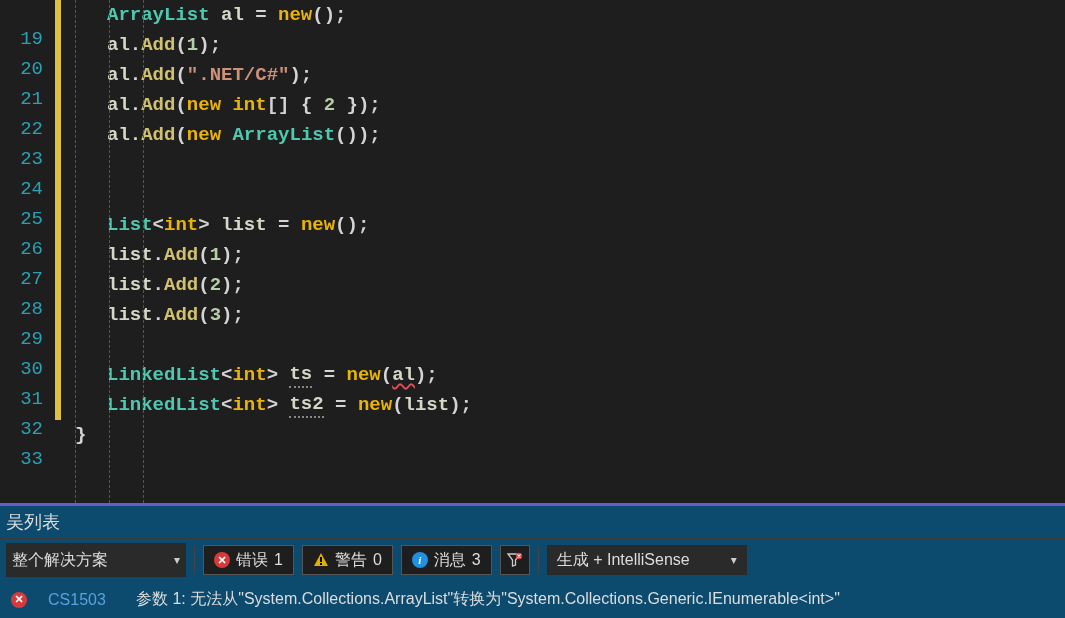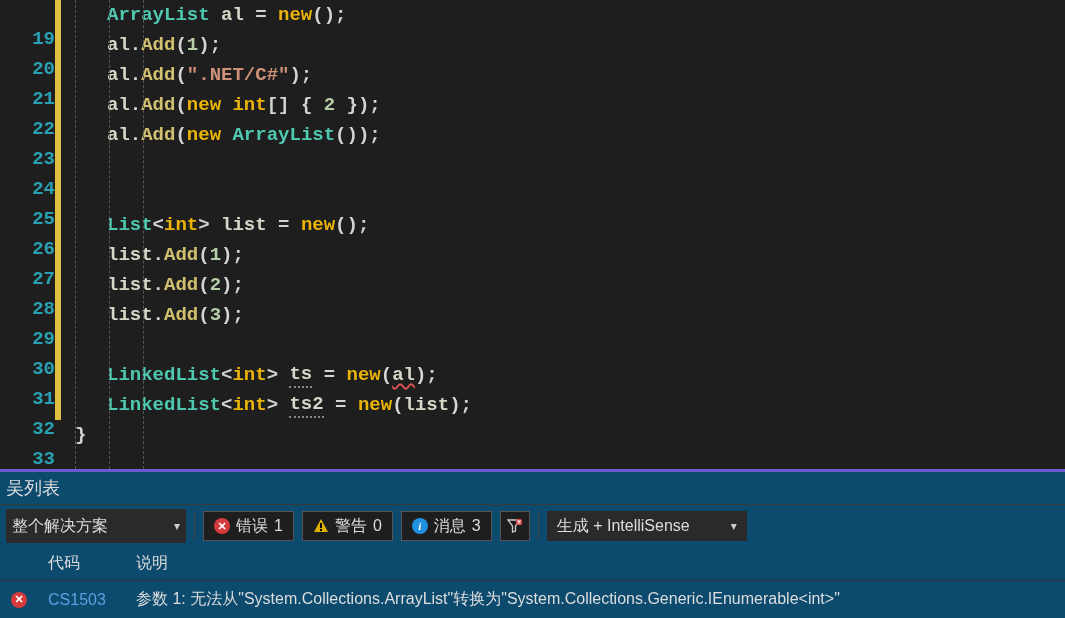--- a/index.html
+++ b/index.html
@@ -28,22 +28,22 @@
   .gutter-row {
     display: flex;
     height: 30px;
     align-items: center;
   }
   .linenum {
     width: 55px;
     text-align: right;
     color: #2aa1b3;
     font-size: 19px;
-    font-weight: bold;
-    padding-right: 0;
+    font-weight: normal;
+    padding-right: 12px;
     margin-top: 48px;
   }
   .changebar {
     width: 6px;
     height: 30px;
     background: transparent;
   }
   .changebar.mod { background: #e0c040; }
   .code-area {
     position: relative;
@@ -314,25 +314,20 @@
         <circle cx="12" cy="4" r="3.2" fill="#d04040"></circle>
         <path d="M10.5 2.5 l3 3 M13.5 2.5 l-3 3" stroke="#fff" stroke-width="1.2"></path>
       </svg>
     </div>
     <div class="sep"></div>
     <div class="build-dd">
       <span>生成 + IntelliSense</span>
       <span class="chev">▾</span>
     </div>
   </div>
-  <div class="err-header">
-    <span class="col-icon"></span>
-    <span class="col-code">代码</span>
-    <span>说明</span>
-  </div>
   <div class="err-row">
     <span class="col-icon">
         <span class="ic ic-err">✕</span>
       </span>
     <span class="err-code col-code">CS1503</span>
     <span class="err-desc">参数 1: 无法从"System.Collections.ArrayList"转换为"System.Collections.Generic.IEnumerable&lt;int&gt;"</span>
   </div>
 </div>
 
 </body></html>

